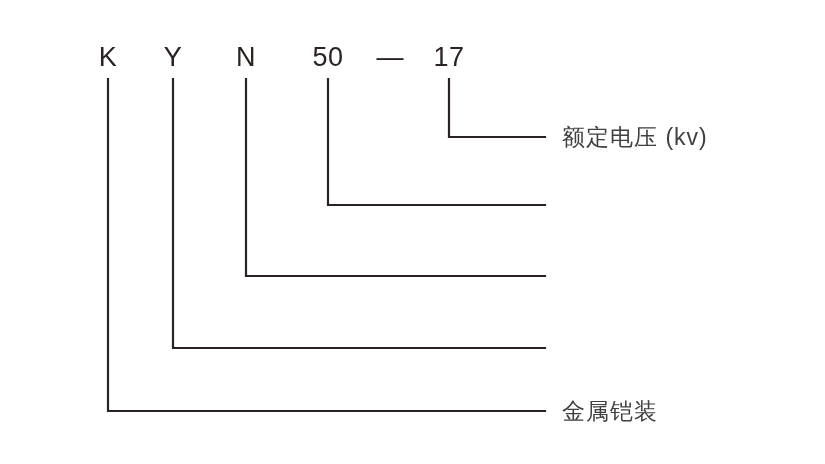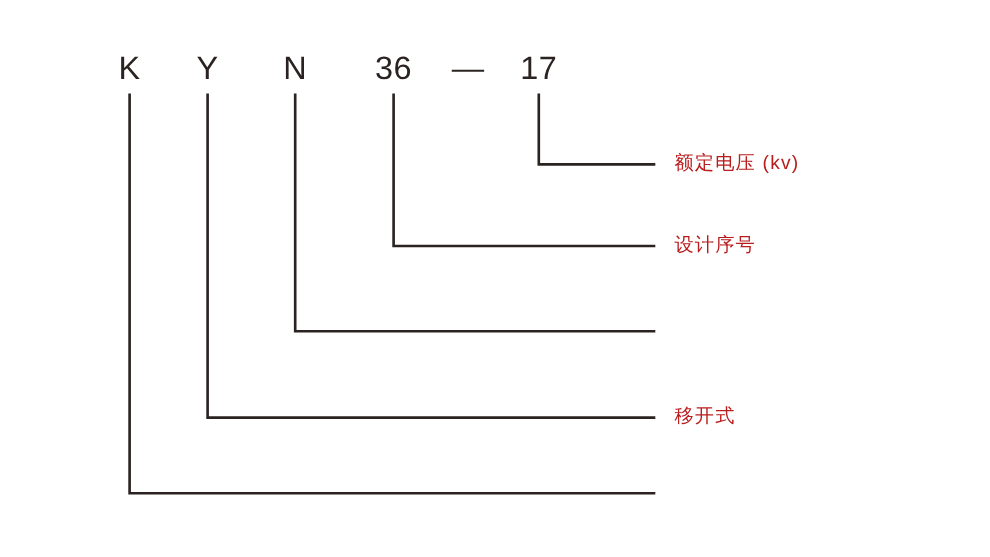--- a/index.html
+++ b/index.html
@@ -36,22 +36,22 @@
     position: absolute;
     font-size: 27px;
     color: #2b2321;
     text-align: center;
     transform: translateX(-50%);
     white-space: nowrap;
     line-height: 1;
   }
   .leader-label {
     position: absolute;
-    font-size: 16px;
-    color: #b91c1c;
+    font-size: 23px;
+    color: #404040;
     white-space: nowrap;
     line-height: 1;
     transform: translateY(-50%);
     letter-spacing: 1px;
   }
 </style>
 </head>
 <body>
 
 <div id="canvas">
@@ -62,21 +62,20 @@
         <path d="M 328 79 L 328 205 L 545 205" stroke="#2b2321"></path>
         <path d="M 246 79 L 246 276 L 545 276" stroke="#2b2321"></path>
         <path d="M 173 79 L 173 348 L 545 348" stroke="#2b2321"></path>
         <path d="M 108 79 L 108 411 L 545 411" stroke="#2b2321"></path>
       </g>
   </svg>
 
   <div class="code-char" style="left:108px; top:44px;">K</div>
   <div class="code-char" style="left:173px; top:44px;">Y</div>
   <div class="code-char" style="left:246px; top:44px;">N</div>
-  <div class="code-char" style="left:328px; top:44px;">36</div>
+  <div class="code-char" style="left:328px; top:44px;">50</div>
   <div class="code-dash" style="left:390px; top:44px;">—</div>
   <div class="code-char" style="left:449px; top:44px;">17</div>
 
   <div class="leader-label" style="left:562px; top:137px;">额定电压 (kv)</div>
-  <div class="leader-label" style="left:562px; top:205px;">设计序号</div>
-  <div class="leader-label" style="left:562px; top:348px;">移开式</div>
+  <div class="leader-label" style="left:562px; top:411px;">金属铠装</div>
 
 </div>
 
 </body></html>

